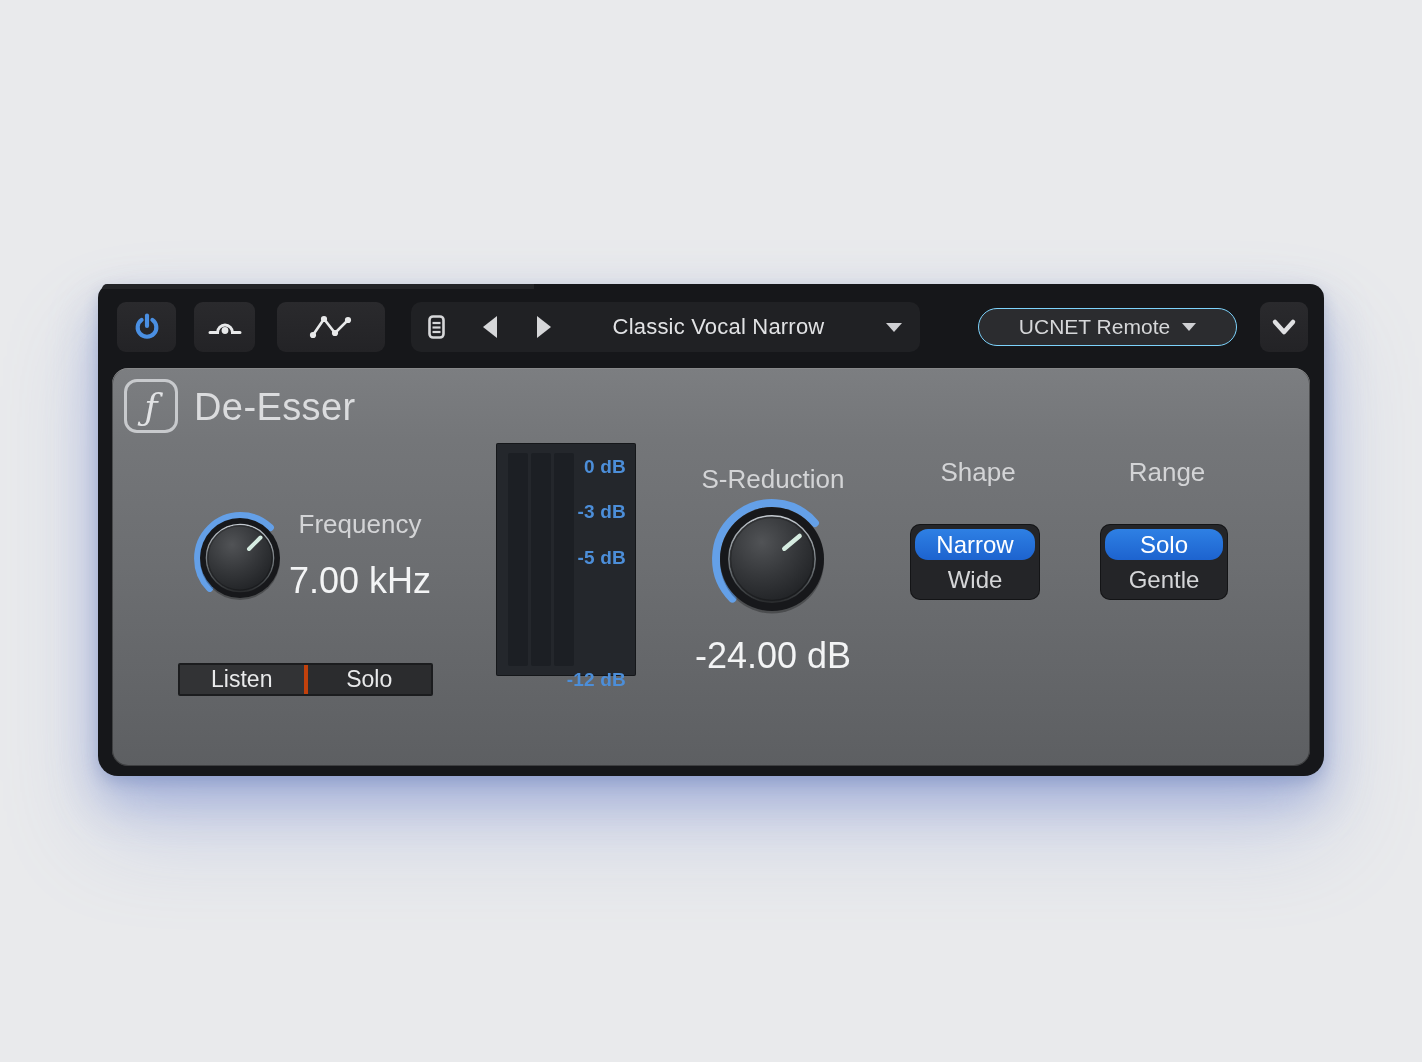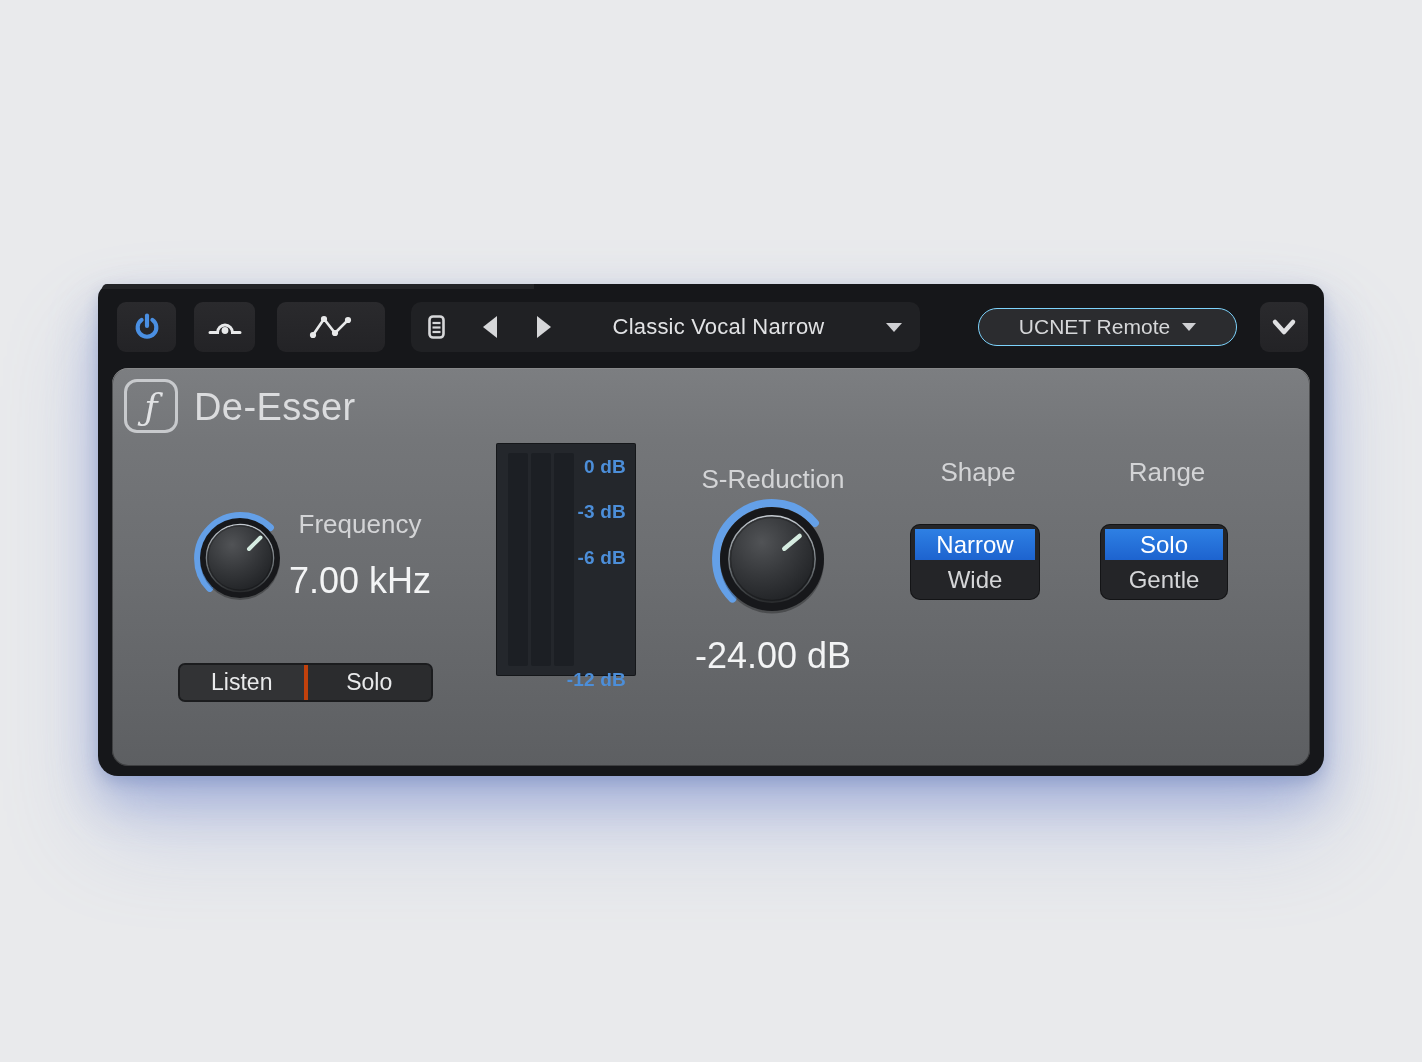--- a/index.html
+++ b/index.html
@@ -66,26 +66,26 @@
     background:#24272c; border-radius:2px; box-shadow: inset 0 0 0 1px rgba(0,0,0,.4); }
   .meter-bars { position:absolute; left:12px; top:10px; height:213px; display:flex; gap:3px; }
   .meter-bar { width:20px; height:100%; background:#1c1f24; border-radius:2px; }
   .meter-tick { position:absolute; right:10px; color:#4c8ed9; font-size:19px; font-weight:700; letter-spacing:.2px; }
 
   
   .vtoggle { position:absolute; top:156px; height:76px; background:#242528;
     border-radius:10px; box-shadow: inset 0 0 0 1px rgba(0,0,0,.45); padding:5px; 
     display:flex; flex-direction:column; gap:4px; }
   .vopt { flex:1; display:flex; align-items:center; justify-content:center;
-    color:#d5d6d8; font-size:24px; font-weight:500; border-radius:0; cursor:pointer; }
+    color:#d5d6d8; font-size:24px; font-weight:500; border-radius:13px; cursor:pointer; }
   .vopt.selected { background:linear-gradient(#2e80e4,#1d63cf); color:#fff; }
 
   
-  .seg-group { position:absolute; left:66px; top:295px; width:255px; height:39px;
-    display:flex; border:2px solid #1b1c1e; border-radius:7px; overflow:hidden;
+  .seg-group { position:absolute; left:66px; top:295px; width:255px; height:33px;
+    display:flex; border:2px solid #1b1c1e; border-radius:2px; overflow:hidden;
     background:#2e2f31; }
   .seg { flex:1; display:flex; align-items:center; justify-content:center;
     color:#e9eaeb; font-size:23px; font-weight:500; cursor:pointer; }
   .seg + .seg { border-left:4px solid #c2410c; background:#2b2c2e; }
   .seg:first-child { background:#323335; }
 
   svg { display:block; }
 </style>
 </head>
 <body>
@@ -186,21 +186,21 @@
       </div>
 
       <div class="meter">
         <div class="meter-bars">
           <div class="meter-bar"></div>
           <div class="meter-bar"></div>
           <div class="meter-bar"></div>
         </div>
         <div class="meter-tick" style="top:13px;">0 dB</div>
         <div class="meter-tick" style="top:58px;">-3 dB</div>
-        <div class="meter-tick" style="top:104px;">-6 dB</div>
+        <div class="meter-tick" style="top:104px;">-5 dB</div>
         <div class="meter-tick" style="top:201px;margin-top:25px;">-12 dB</div>
       </div>
 
       <div class="lbl" style="left:561px; top:89px;margin-top:7px;">S-Reduction</div>
       <div class="knob" style="left:595px; top:126px; width:130px; height:130px;">
         <svg width="130" height="130" viewBox="0 0 130 130">
           <path d="M25.4,104.6 A56,56 0 1 1 107.9,29.0" fill="none" stroke="#64a0e8" stroke-width="8" stroke-linecap="round"></path>
           <circle cx="65" cy="67.5" r="52" fill="rgba(0,0,0,.28)"></circle>
           <circle cx="65" cy="65" r="52" fill="#17181b"></circle>
           <circle cx="65" cy="65" r="43" fill="none" stroke="url(#rimG)" stroke-width="1.8"></circle>

